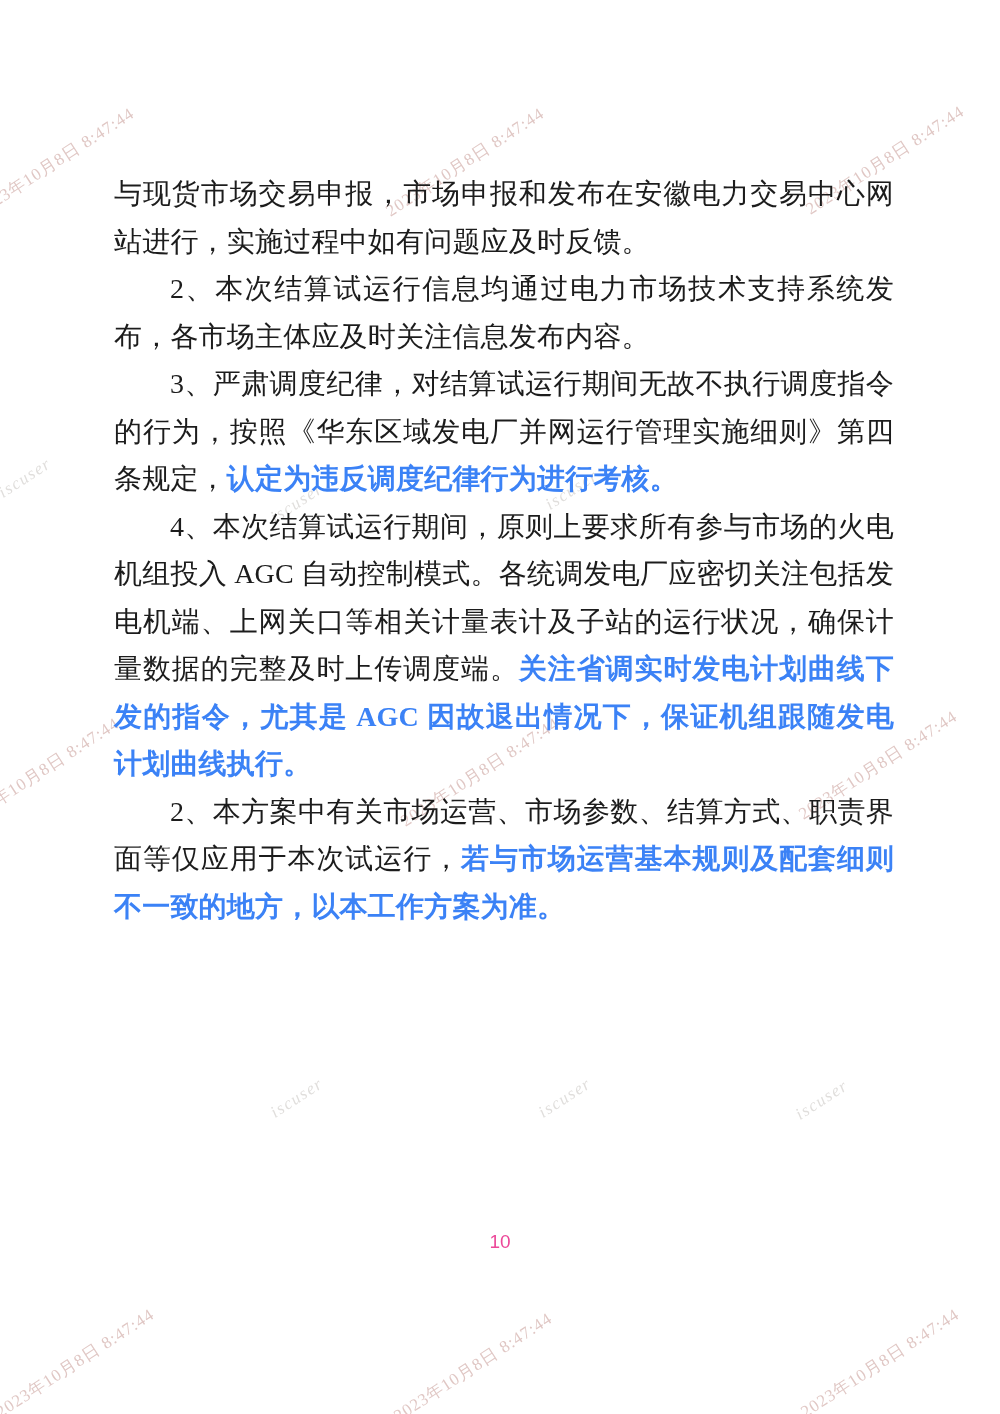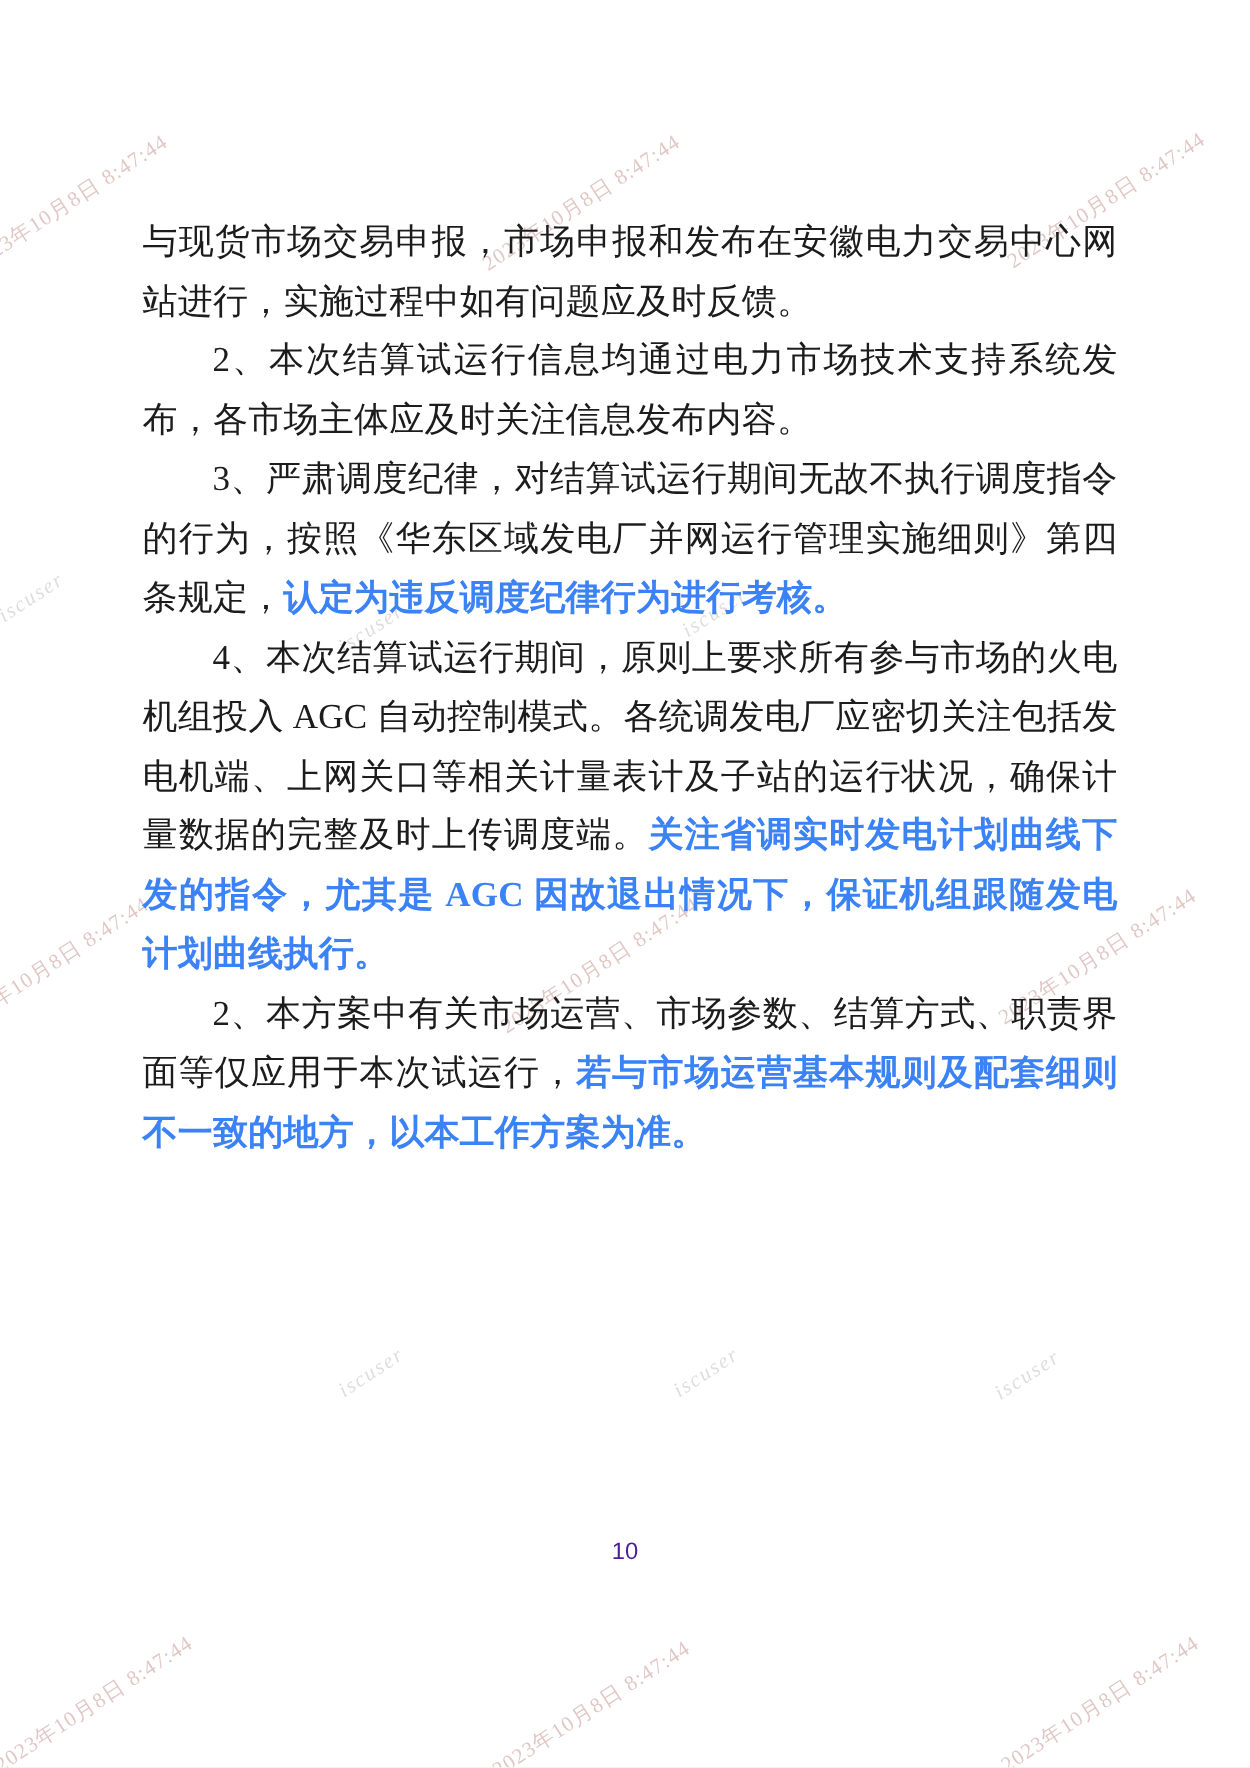--- a/index.html
+++ b/index.html
@@ -29,21 +29,21 @@
     text-align:justify;
     color:#1c1c1c;
   }
   .body-text p{margin:0;}
   .body-text p.ind{text-indent:2em;}
   .body-text b{font-weight:700;color:#3b82f6;}
   .pageno{
     position:absolute;left:0;top:1231px;width:100%;
     text-align:center;
     font-family:"Liberation Sans","DejaVu Sans",sans-serif;
-    font-size:19px;color:#4c1d95;
+    font-size:19px;color:#ec4899;
   }
 </style>
 </head>
 <body>
 
 <div class="page">
 
   <div class="wm-layer">
       <div class="wm wm-ts" style="left: 55px; top: 162px; color: rgb(199, 154, 149);">2023年10月8日 8:47:44</div>
       <div class="wm wm-ts" style="left: 465px; top: 162px; color: rgb(199, 154, 149);">2023年10月8日 8:47:44</div>

